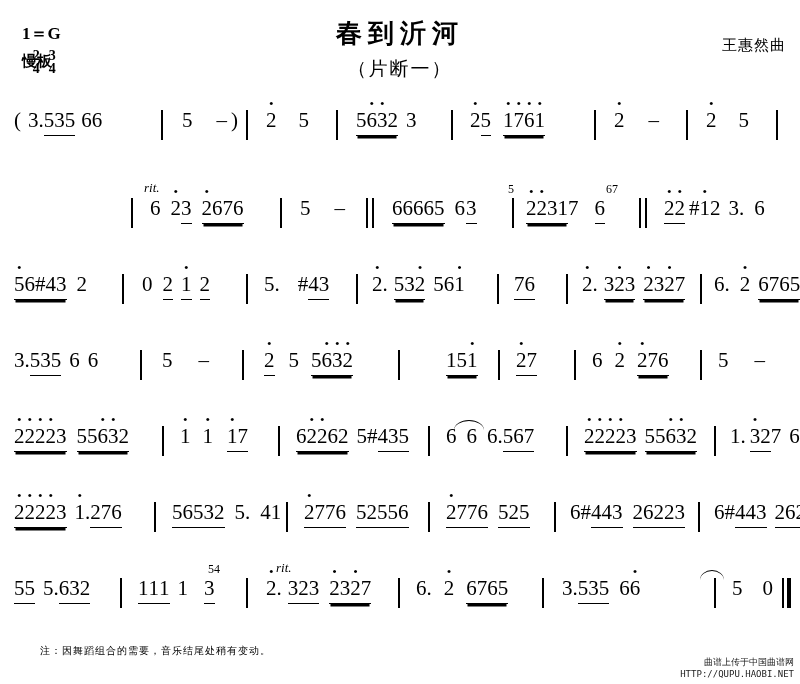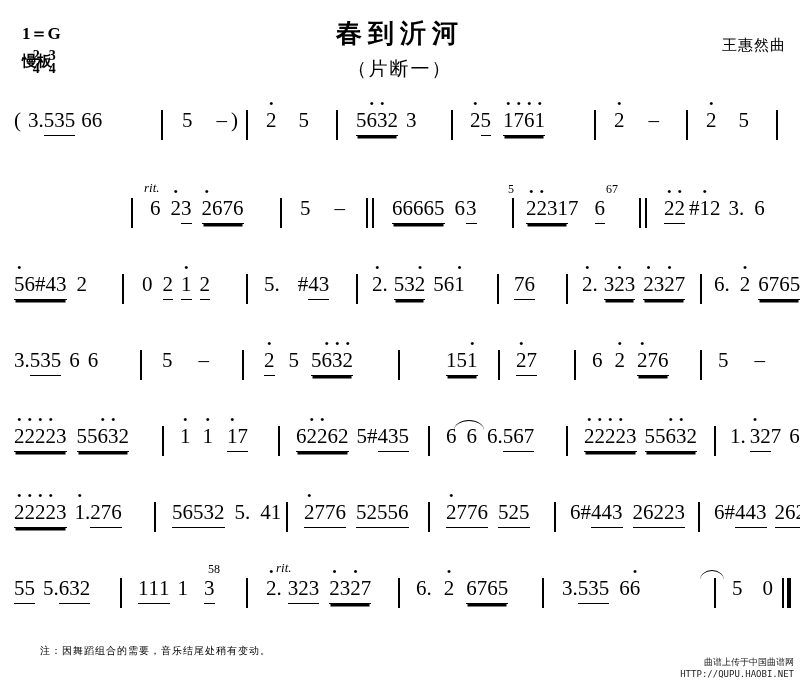--- a/index.html
+++ b/index.html
@@ -293,21 +293,21 @@
     <span class="bar" style="left:540px;"></span>
     <span class="cell" style="left:556px;"><span class="note">6</span><span class="note">#</span><span class="note u1 seg">443</span><span class="note u1 seg" style="margin-left:10px;">26223</span></span>
     <span class="bar" style="left:684px;"></span>
     <span class="cell" style="left:700px;"><span class="note">6</span><span class="note">#</span><span class="note u1 seg">443</span><span class="note u1 seg" style="margin-left:8px;">262</span></span>
   </div>
 
   <div class="line" style="top:576px">
     <span class="rit" style="left:262px; top:-16px;">rit.</span>
     <span class="cell" style="left:0px;"><span class="u1 seg"><span class="note">5</span><span class="note">5</span></span><span class="note" style="margin-left:8px;">5.</span><span class="note u1 seg">632</span></span>
     <span class="bar" style="left:106px;"></span>
-    <span class="cell" style="left:124px;"><span class="u1 seg"><span class="note">1</span><span class="note">1</span><span class="note">1</span></span><span class="note" style="margin-left:8px;">1</span><span class="small-top" style="top:-13px; left:70px;">58</span><span class="note u1 seg" style="margin-left:16px;">3</span></span>
+    <span class="cell" style="left:124px;"><span class="u1 seg"><span class="note">1</span><span class="note">1</span><span class="note">1</span></span><span class="note" style="margin-left:8px;">1</span><span class="small-top" style="top:-13px; left:70px;">54</span><span class="note u1 seg" style="margin-left:16px;">3</span></span>
     <span class="bar" style="left:232px;"></span>
     <span class="cell" style="left:252px;"><span class="note dotU">2</span><span class="note">.</span><span class="note u1 seg" style="margin-left:6px;">323</span><span class="note u2 seg" style="margin-left:10px;"><span class="note dotU">2</span><span class="note">3</span><span class="note dotU">2</span><span class="note">7</span></span></span>
     <span class="bar" style="left:384px;"></span>
     <span class="cell" style="left:402px;"><span class="note">6.</span><span class="note dotU" style="margin-left:12px;">2</span><span class="note u2 seg" style="margin-left:12px;">6765</span></span>
     <span class="bar" style="left:528px;"></span>
     <span class="slur" style="left:686px; top:-6px; width:24px;"></span>
     <span class="cell" style="left:548px;"><span class="note">3.</span><span class="note u1 seg">535</span><span class="note" style="margin-left:10px;">6</span><span class="note dotU">6</span></span>
     <span class="bar" style="left:700px;"></span>
     <span class="cell" style="left:718px;"><span class="note">5</span><span class="note" style="margin-left:20px;">0</span></span>
     <span class="endbar" style="left:768px; width:10px;">

